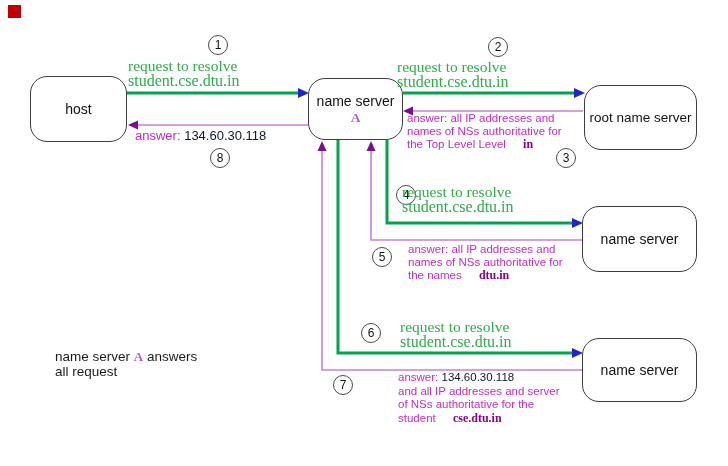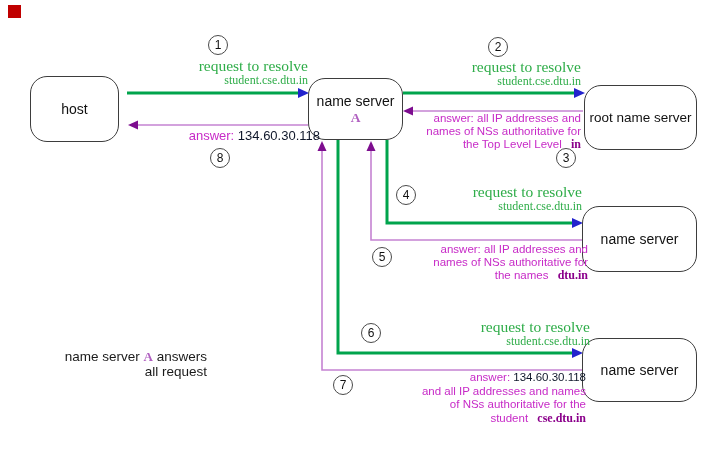--- a/index.html
+++ b/index.html
@@ -17,30 +17,30 @@
   }
   .box .sub {
     font-family:"Liberation Serif", serif; font-weight:bold;
     color:#b05fc0; font-size:13.5px; margin-top:1px;
   }
   .badge {
     position:absolute; width:20px; height:20px; border:1.4px solid #4a4a4a;
     border-radius:50%; background:#fff; display:flex; align-items:center;
     justify-content:center; font-size:12px; color:#111; box-sizing:border-box;
   }
-  .lbl { position:absolute; text-align:right; }
+  .lbl { position:absolute; text-align:left; }
   .req { color:#2fad49; font-family:"Liberation Serif", serif; }
   .req .l1 { font-size:15.5px; line-height:16px; }
-  .req .l2 { font-size:12px; line-height:13px; }
+  .req .l2 { font-size:16px; line-height:13px; }
   .ans { color:#c72ac7; font-size:11.5px; line-height:13px; }
   .ans8 { color:#c72ac7; font-size:13px; line-height:14px; }
   .blk { color:#0f172a; }
   .domain {
     font-family:"Liberation Serif", serif; font-weight:bold;
-    color:#8b008b; font-size:12px; margin-left:6px;
+    color:#8b008b; font-size:12px; margin-left:14px;
   }
   .caption { color:#1a1a1a; font-size:13.5px; line-height:15px; }
   .caption .hl {
     font-family:"Liberation Serif", serif; font-weight:bold;
     color:#b05fc0; font-size:13px;
   }
   .red-marker { position:absolute; left:8px; top:5px; width:13px; height:13px; background:#c00000; }
 </style>
 </head>
 <body>
@@ -63,21 +63,21 @@
     <path d="M583 111 H412" stroke="#c583d2" stroke-width="1.6" fill="none"></path>
     <polygon points="413,106.5 413,115.5 403,111" fill="#7d0d8f"></polygon>
     <path d="M308 125 H137" stroke="#c583d2" stroke-width="1.6" fill="none"></path>
     <polygon points="138,120.5 138,129.5 128,125" fill="#7d0d8f"></polygon>
     <path d="M582 240 L371 240 L371 150" stroke="#c583d2" stroke-width="1.6" fill="none"></path>
     <polygon points="366.5,151 375.5,151 371,141" fill="#7d0d8f"></polygon>
     <path d="M582 370 L322 370 L322 150" stroke="#c583d2" stroke-width="1.6" fill="none"></path>
     <polygon points="317.5,151 326.5,151 322,141" fill="#7d0d8f"></polygon>
   </svg>
 
-  <div class="box" style="left:30px; top:76px; width:89px; height:66px;align-items:center;">
+  <div class="box" style="left:30px; top:76px; width:97px; height:66px;align-items:center;">
     <span>host</span>
   </div>
 
   <div class="box" style="left:308px; top:78px; width:95px; height:62px;">
     <span>name server</span>
     <span class="sub">A</span>
   </div>
 
   <div class="box" style="left:584px; top:77px; width:113px; height:65px; font-size:13.5px;margin-top:8px;">
     <span>root name server</span>
@@ -154,21 +154,21 @@
       <span>the names</span>
       <span class="domain">dtu.in</span>
     </div>
   </div>
 
   <div class="lbl ans" style="left:398px; top:371px; width:188px; line-height:13.5px;">
     <div>
       <span>answer:</span>
       <span class="blk">134.60.30.118</span>
     </div>
-    <div>and all IP addresses and names</div>
+    <div>and all IP addresses and server</div>
     <div>of NSs authoritative for the</div>
     <div>
       <span>student</span>
       <span class="domain">cse.dtu.in</span>
     </div>
   </div>
 
   <div class="lbl caption" style="left:55px; top:349px; width:152px;">
     <div>
       <span>name server</span>

